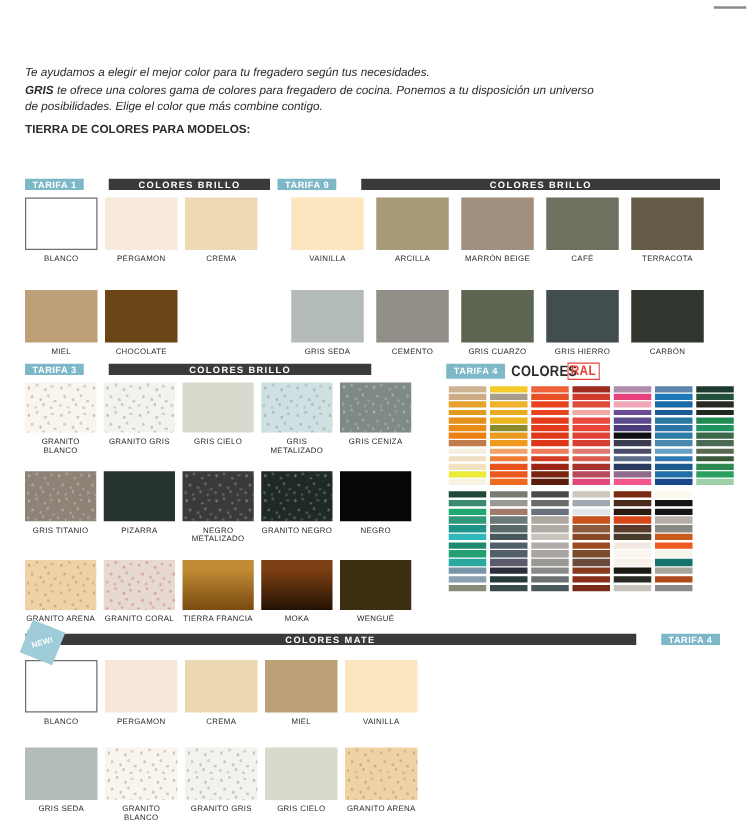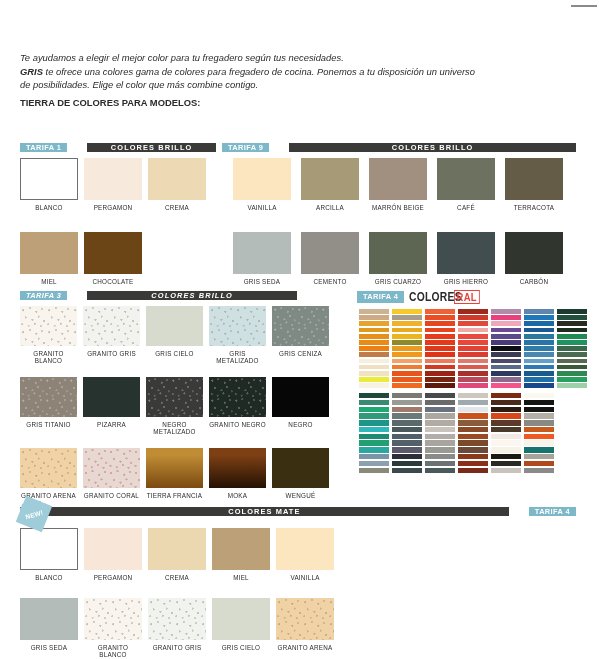--- a/index.html
+++ b/index.html
@@ -225,21 +225,21 @@
       <div class="sw" style="left: 204px; top: 74px; width: 58px;">
         <div class="chip" style="height: 42px; background-color: rgb(65, 77, 79);"></div>
         <div class="lbl">GRIS HIERRO</div>
       </div>
       <div class="sw" style="left: 272px; top: 74px; width: 58px;">
         <div class="chip" style="height: 42px; background-color: rgb(48, 53, 45);"></div>
         <div class="lbl">CARBÓN</div>
       </div>
     </div>
 
-  <div class="hdr" style="left:20px;top:290px;width:277px;font-style:italic;">
+  <div class="hdr" style="left:20px;top:290px;width:277px;">
     <span class="tar">TARIFA 3</span>
     <span class="ttl">COLORES BRILLO</span>
   </div>
   <div class="grid" id="g-t3" style="left:20px;top:306px;">
       <div class="sw" style="left: 0px; top: 0px; width: 57px;">
         <div class="chip tex-light" style="height: 40px; background-color: rgb(249, 244, 238);"></div>
         <div class="lbl">GRANITO BLANCO</div>
       </div>
       <div class="sw" style="left: 63px; top: 0px; width: 57px;">
         <div class="chip tex-light" style="height: 40px; background-color: rgb(242, 242, 238);"></div>

